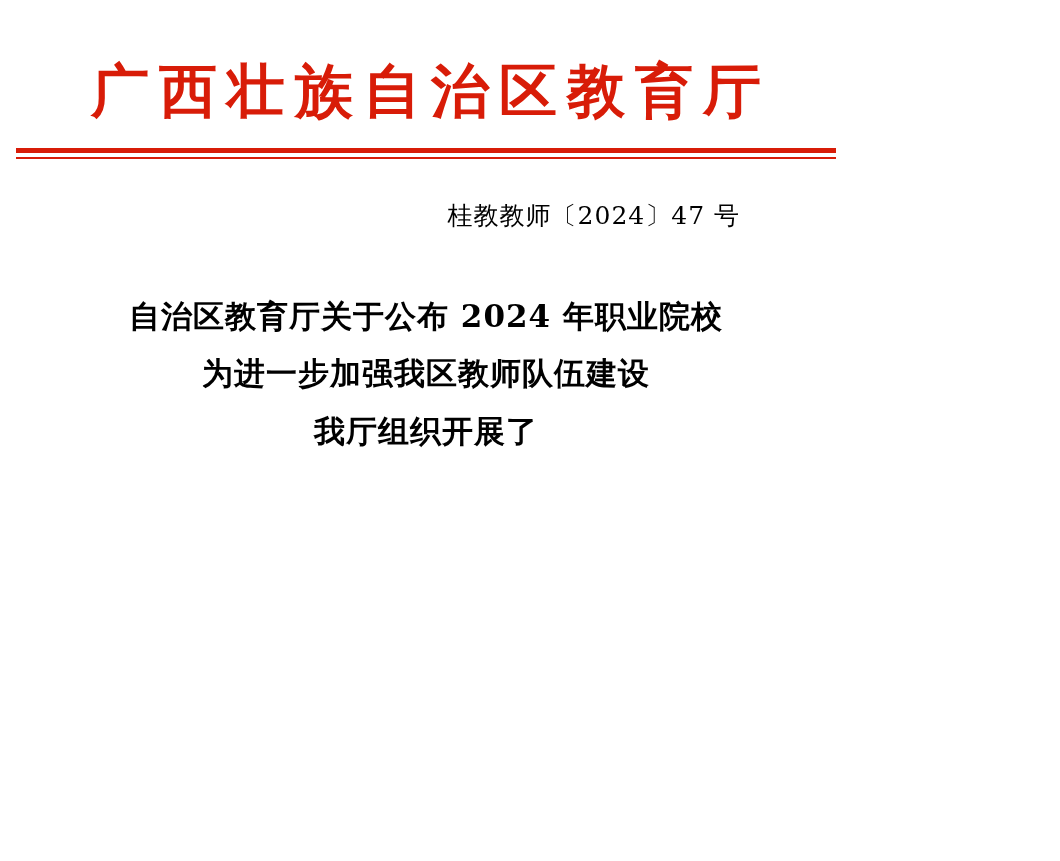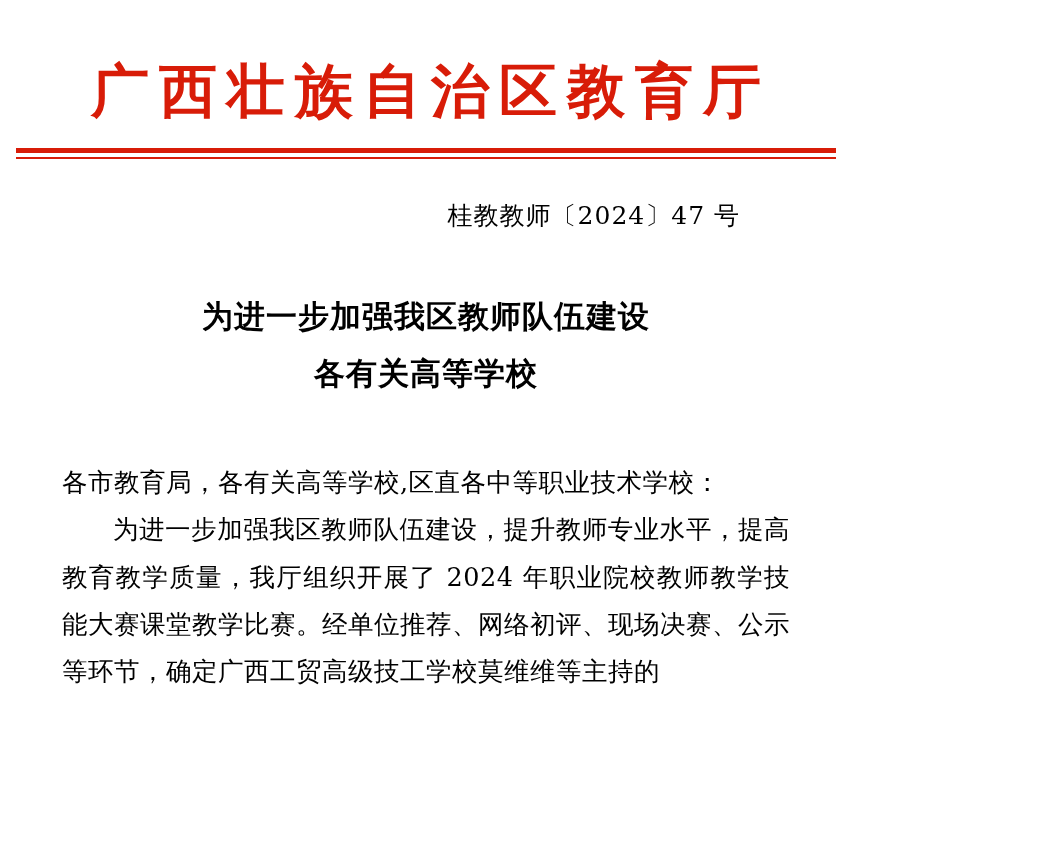--- a/index.html
+++ b/index.html
@@ -107,22 +107,19 @@
 
   <div class="rule-wrap">
     <div class="rule-thick"></div>
     <div class="rule-gap"></div>
     <div class="rule-thin"></div>
   </div>
 
   <div class="docnum">桂教教师〔2024〕47 号</div>
 
   <div class="title-block">
+    <span class="title-line">自治区教育厅关于公布 2024 年职业院校</span>
     <span class="title-line">为进一步加强我区教师队伍建设</span>
-    <span class="title-line">各有关高等学校</span>
+    <span class="title-line">我厅组织开展了</span>
   </div>
 
-  <div class="body-block">
-    <div class="p-salutation">各市教育局，各有关高等学校,区直各中等职业技术学校：</div>
-    <div class="p-para">为进一步加强我区教师队伍建设，提升教师专业水平，提高教育教学质量，我厅组织开展了 2024 年职业院校教师教学技能大赛课堂教学比赛。经单位推荐、网络初评、现场决赛、公示等环节，确定广西工贸高级技工学校莫维维等主持的</div>
-  </div>
 
 </div>
 
 </body></html>

